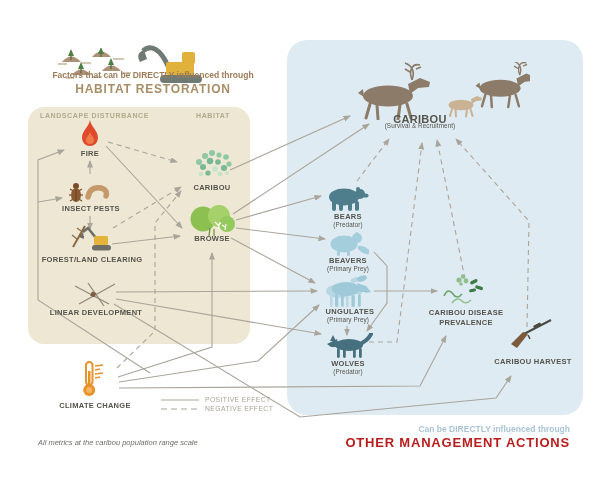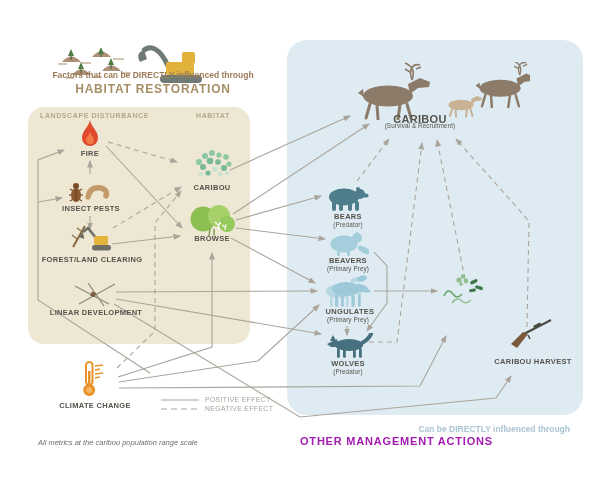--- a/index.html
+++ b/index.html
@@ -12,22 +12,22 @@
   #edge-layer{position:absolute;left:0;top:0;z-index:2;}
   .icon{position:absolute;z-index:3;}
   .node-label{position:absolute;z-index:4;font-size:7.5px;font-weight:bold;color:#55534c;
               text-align:center;letter-spacing:.3px;line-height:1.3;}
   .sub-label{position:absolute;z-index:4;font-size:6.3px;font-weight:normal;color:#55534c;
              text-align:center;letter-spacing:.1px;}
   .title1{position:absolute;z-index:4;text-align:center;font-size:8.5px;font-weight:bold;color:#9c7c58;}
   .title2{position:absolute;z-index:4;text-align:center;font-size:12px;font-weight:bold;
           letter-spacing:.8px;color:#a78e66;}
   .cap1{position:absolute;z-index:4;text-align:right;font-size:8.5px;font-weight:bold;color:#aac4d4;}
-  .cap2{position:absolute;z-index:4;text-align:left;font-size:11px;font-weight:bold;
-        letter-spacing:.8px;color:#a21caf;}
+  .cap2{position:absolute;z-index:4;text-align:right;font-size:13px;font-weight:bold;
+        letter-spacing:.8px;color:#b91c1c;}
   .legend-text{position:absolute;z-index:4;font-size:6.8px;letter-spacing:.4px;color:#a8a296;}
   .footnote{position:absolute;z-index:4;font-size:7.5px;font-style:italic;color:#6d6d68;}
   .edge{fill:none;stroke:#aaa59a;stroke-width:1.1;}
   .edge.neg{stroke-dasharray:5 4;}
 </style>
 </head>
 <body>
 
 <div id="stage">
 
@@ -322,20 +322,21 @@
         <circle cx="21" cy="4.5" r="2.2"></circle>
       <circle cx="24" cy="9" r="2.4"></circle>
         <circle cx="19" cy="12" r="1.8"></circle>
     </g>
     <g fill="#3f7a4a">
       <rect x="28" y="8" width="8" height="3.4" rx="1.7" transform="rotate(-28 32 10)"></rect>
       <rect x="33" y="14" width="8" height="3.4" rx="1.7" transform="rotate(18 37 16)"></rect>
       <rect x="27" y="17" width="7" height="3" rx="1.5" transform="rotate(-10 30 18)"></rect>
     </g>
   </svg>
+  <div class="node-label" style="left:421px;top:308px;width:90px;">CARIBOU DISEASE PREVALENCE</div>
 
   <svg class="icon" style="left:506px;top:318px;" width="48" height="32" viewBox="0 0 48 32">
     <line x1="45" y1="2" x2="16" y2="17" stroke="#4a4a42" stroke-width="2"></line>
     <polygon points="17,14 22,16 11,30 5,26" fill="#7b5a3d"></polygon>
     <rect x="27" y="6" width="8" height="3" rx="1" transform="rotate(-27 31 7)" fill="#4a4a42"></rect>
     <line x1="22" y1="17" x2="24" y2="21" stroke="#4a4a42" stroke-width="1.5"></line>
   </svg>
   <div class="node-label" style="left:483px;top:357px;width:100px;">CARIBOU HARVEST</div>
 
   <svg class="icon" style="left:161px;top:396px;" width="40" height="18" viewBox="0 0 40 18">

